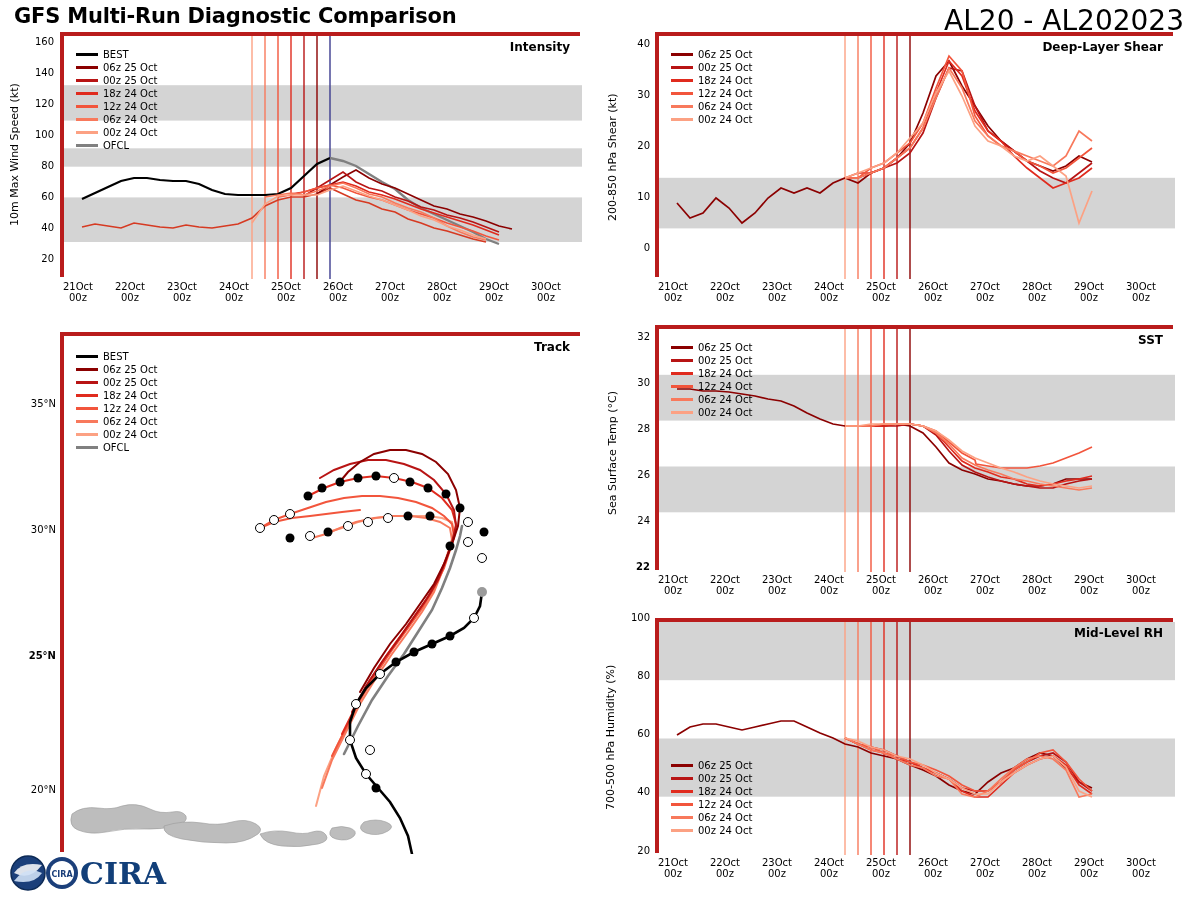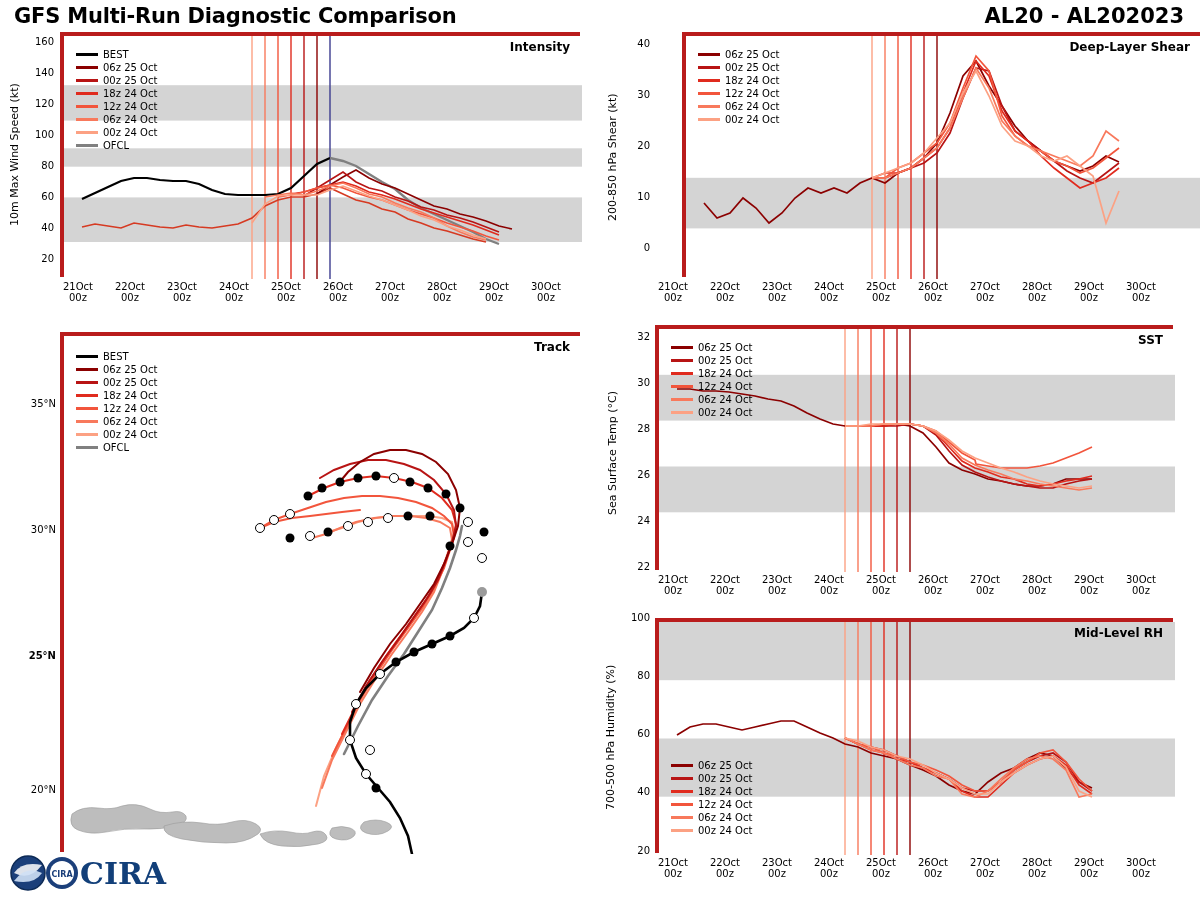--- a/index.html
+++ b/index.html
@@ -1,19 +1,19 @@
 <!DOCTYPE html>
 <html><head>
 <meta charset="utf-8">
 <style>
   html,body{margin:0;padding:0;background:#ffffff;}
   body{width:1200px;height:900px;font-family:"DejaVu Sans",sans-serif;color:#000;overflow:hidden;position:relative;}
   .hdr{position:absolute;top:0;left:0;width:1200px;height:32px;}
   .hdr .title{position:absolute;left:14px;top:4px;font-size:21px;font-weight:bold;letter-spacing:-0.2px;}
-  .hdr .storm{position:absolute;right:16px;top:4px;font-size:21px;font-weight:bold;}
+  .hdr .storm{position:absolute;right:16px;top:4px;font-size:28px;font-weight:normal;}
   .panel{position:absolute;box-sizing:border-box;border:4px solid #b91c1c;background:#fff;}
   .plotlabel{position:absolute;right:6px;top:4px;font-size:12px;font-weight:bold;}
   .vlabel{position:absolute;font-size:11px;writing-mode:vertical-rl;transform:rotate(180deg);text-align:center;}
   .tick{position:absolute;font-size:10px;text-align:center;white-space:pre;line-height:11px;}
   .ytick{position:absolute;font-size:10px;text-align:right;}
   svg{display:block;}
   .legend{position:absolute;font-size:10px;}
   .legend .row{display:flex;align-items:center;height:13px;}
   .legend .swatch{width:22px;height:3px;margin-right:5px;flex:none;}
   .legend .lbl{white-space:nowrap;}
@@ -224,21 +224,21 @@
         <span class="swatch" style="background:#808080"></span>
         <span class="lbl">OFCL</span>
       </div>
   </div>
 </div>
 <div class="ytick" style="left:14px;top:398px;width:42px;">35°N</div>
 <div class="ytick" style="left:14px;top:524px;width:42px;">30°N</div>
 <div class="ytick" style="left:14px;top:650px;width:42px;font-weight:bold;">25°N</div>
 <div class="ytick" style="left:14px;top:784px;width:42px;">20°N</div>
 
-<div class="panel" id="p-shear" style="left:655px;top:32px;width:518px;height:245px;margin-left:27px;">
+<div class="panel" id="p-shear" style="left:655px;top:32px;width:518px;height:245px;">
   <div class="plotlabel">Deep-Layer Shear</div>
   <svg width="516" height="243" viewBox="0 0 516 243">
     <rect width="516" height="243" fill="#fff"></rect>
     <rect x="0" y="141.8" width="516" height="50.6" fill="#d4d4d4"></rect>
     <g stroke-width="1.4">
       <line x1="186" y1="0" x2="186" y2="243" stroke="#fca183"></line>
       <line x1="199" y1="0" x2="199" y2="243" stroke="#f8795c"></line>
       <line x1="212" y1="0" x2="212" y2="243" stroke="#f2553c"></line>
       <line x1="225" y1="0" x2="225" y2="243" stroke="#e02b1e"></line>
       <line x1="238" y1="0" x2="238" y2="243" stroke="#b81414"></line>
@@ -357,21 +357,21 @@
         <span class="lbl">00z 24 Oct</span>
       </div>
   </div>
 </div>
 <div class="vlabel" style="left:606px;top:378px;height:150px;">Sea Surface Temp (°C)</div>
 <div class="ytick" style="left:620px;top:331px;width:30px;">32</div>
 <div class="ytick" style="left:620px;top:377px;width:30px;">30</div>
 <div class="ytick" style="left:620px;top:423px;width:30px;">28</div>
 <div class="ytick" style="left:620px;top:469px;width:30px;">26</div>
 <div class="ytick" style="left:620px;top:515px;width:30px;text-align:right;">24</div>
-<div class="ytick" style="left:620px;top:561px;width:30px;">22</div>
+<div class="ytick" style="left:620px;top:561px;width:30px;font-weight:bold;">22</div>
 
 <div class="tick" style="left:645px;top:574px;width:56px;">21Oct
 00z</div>
 <div class="tick" style="left:697px;top:574px;width:56px;">22Oct
 00z</div>
 <div class="tick" style="left:749px;top:574px;width:56px;">23Oct
 00z</div>
 <div class="tick" style="left:801px;top:574px;width:56px;">24Oct
 00z</div>
 <div class="tick" style="left:853px;top:574px;width:56px;">25Oct

